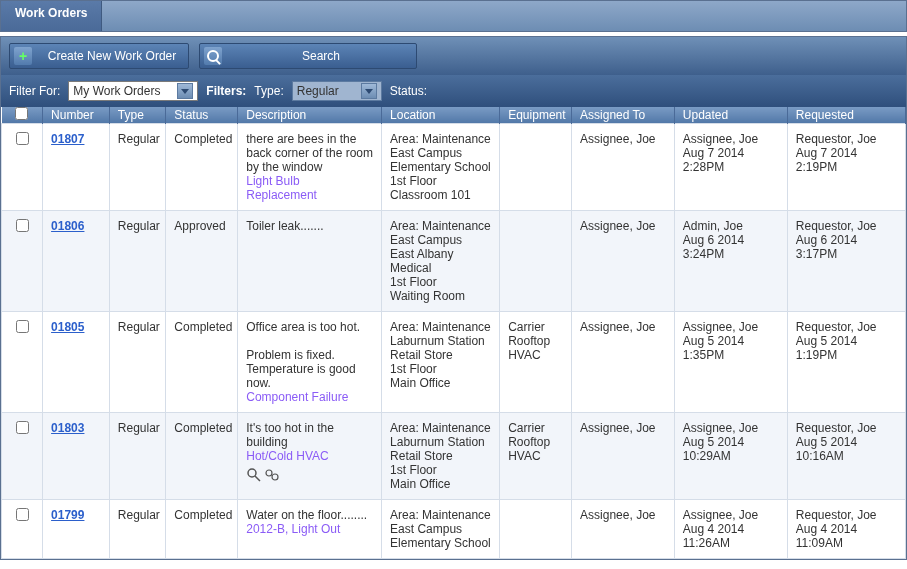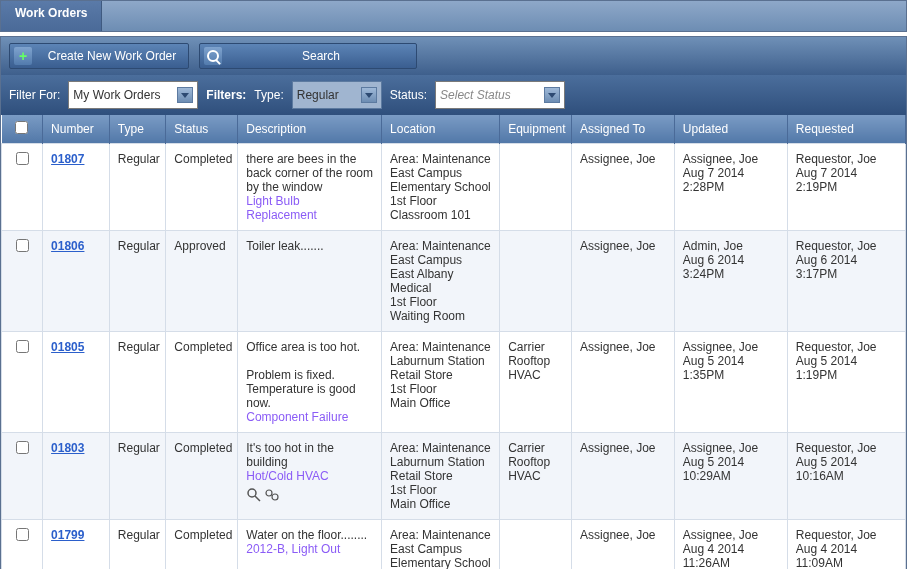--- a/index.html
+++ b/index.html
@@ -18,21 +18,21 @@
 .tool-btn.create { width: 180px; }
 .tool-btn.search { width: 218px; }
 .plus-icon { color:#6f6; font-weight:bold; font-size:14px; line-height:1; }
 .search-icon { width:12px; height:12px; border:2px solid #fff; border-radius:50%; position:relative; }
 .search-icon::after { content:""; position:absolute; width:6px; height:2px; background:#fff; transform:rotate(45deg); bottom:-3px; right:-4px; }
 
 
 .filter-bar { background: linear-gradient(to bottom, #4b6e9c, #2f4f7c); color:#fff; padding:6px 8px; display:flex; align-items:center; gap:8px; font-size:12px; }
 .filter-bar label { font-weight:normal; }
 .filter-bar .bold { font-weight:bold; }
-.dropdown { background:#fff; border:1px solid #7a7a7a; color:#333; padding:2px 4px; height:28px; display:flex; align-items:center; gap:6px; }
+.dropdown { background:#fff; border:1px solid #7a7a7a; color:#333; padding:2px 4px; height:20px; display:flex; align-items:center; gap:6px; }
 .dropdown.dark { background:#a0b5d0; border:1px solid #5c7aa0; color:#333; }
 .dropdown .dd-txt { flex:1; }
 .dd-caret { width:16px; height:16px; background:linear-gradient(to bottom,#9fb9d8,#6d8db3); border:1px solid #5c7aa0; display:flex; align-items:center; justify-content:center; }
 .dd-caret::after { content:""; border-left:4px solid transparent; border-right:4px solid transparent; border-top:5px solid #2d4a72; }
 .placeholder { color:#888; font-style:italic; }
 .right-tools { margin-left:auto; display:flex; gap:14px; align-items:center; }
 .menu-btn { color:#fff; cursor:pointer; display:flex; align-items:center; gap:6px; }
 .menu-btn::after { content:""; border-left:4px solid transparent; border-right:4px solid transparent; border-top:5px solid #fff; margin-left:4px; }
 
 
@@ -41,21 +41,21 @@
 .pager-arrow.left::after { content:""; border-top:4px solid transparent; border-bottom:4px solid transparent; border-right:5px solid #fff; }
 .pager-arrow.right::after { content:""; border-top:4px solid transparent; border-bottom:4px solid transparent; border-left:5px solid #fff; }
 .slider-track { width:150px; height:4px; background:#c3d0e1; border:1px solid #9fb3cd; border-radius:2px; position:relative; }
 .slider-handle { position:absolute; left:0; top:-5px; width:8px; height:14px; background:linear-gradient(to bottom,#c7d8ec,#8faed2); border:1px solid #5c7aa0; border-radius:2px; }
 .page-info { color:#2b3d55; }
 .page-info b { font-weight:bold; }
 .item-info { margin-left:auto; color:#2b3d55; }
 
 
 table { width:100%; border-collapse:collapse; table-layout:fixed; }
-thead th { background:linear-gradient(to bottom,#7a9bc4,#5278a8); color:#fff; text-align:left; padding:6px 8px; font-weight:normal; font-size:12px; border-right:1px solid #4a6a98; }
+thead th { background:linear-gradient(to bottom,#7a9bc4,#5278a8); color:#fff; text-align:left; padding:0 8px; font-weight:normal; font-size:12px; border-right:1px solid #4a6a98; }
 tbody td { border:1px solid #d5dde8; padding:8px; vertical-align:top; font-size:12px; color:#333; }
 tbody tr:nth-child(even) td { background:#f2f5fa; }
 .num-link { color:#2b5fcb; text-decoration:underline; cursor:pointer; font-weight:bold; }
 .desc-block { white-space:pre-line; }
 .fail-link { color:#8b5cf6; cursor:pointer; }
 .cbx-cell { text-align:center; }
 input[type="checkbox"] { width:13px; height:13px; }
 .attach-icons { display:flex; gap:2px; margin-top:4px; }
 .attach-icons svg { width:16px; height:16px; }
 
@@ -93,24 +93,20 @@
       <span class="dd-txt">My Work Orders</span>
       <span class="dd-caret"></span>
     </div>
     <label class="bold">Filters:</label>
     <label>Type:</label>
     <div class="dropdown dark" style="width:90px">
       <span class="dd-txt">Regular</span>
       <span class="dd-caret"></span>
     </div>
     <label>Status:</label>
-    <div class="dropdown" style="width:130px">
-      <span class="dd-txt placeholder">Select Status</span>
-      <span class="dd-caret"></span>
-    </div>
   </div>
 
 
   <table>
     <colgroup>
       <col class="c-cbx">
         <col class="c-num">
         <col class="c-type">
         <col class="c-status">
       <col class="c-desc">

